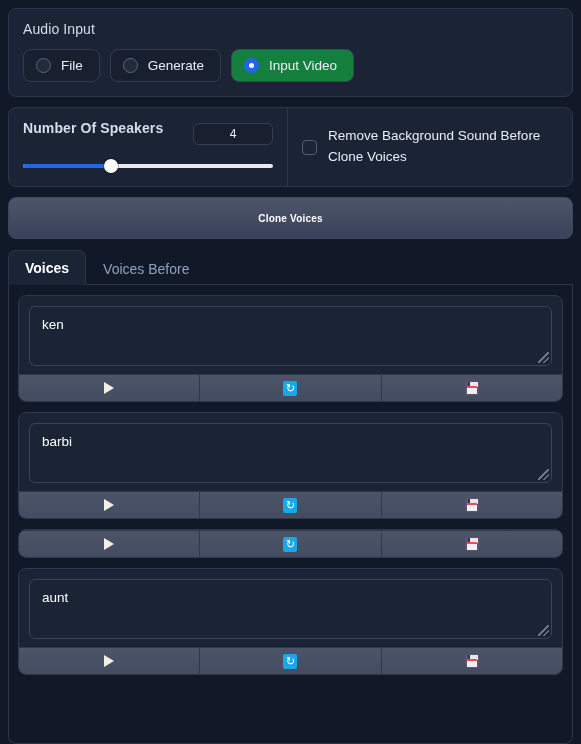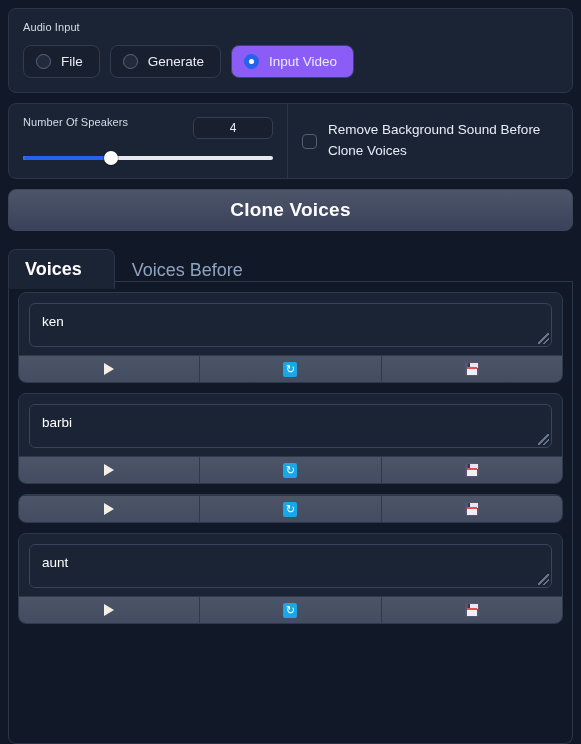--- a/index.html
+++ b/index.html
@@ -28,40 +28,40 @@
     border: 1px solid #2b3648;
     border-radius: 8px;
   }
 
   
   .audio-input {
     padding: 12px 14px 14px 14px;
   }
   .block-label {
     color: #d6dce8;
-    font-size: 11px;
+    font-size: 14px;
     margin-bottom: 12px;
     letter-spacing: .1px;
   }
   .radio-row {
     display: flex;
     gap: 10px;
   }
   .radio-chip {
     display: flex;
     align-items: flex-end;
     gap: 10px;
     background: #18202f;
     border: 1px solid #313c51;
     border-radius: 8px;
     padding: 8px 16px 8px 12px;
     cursor: pointer;
   }
   .radio-chip.active {
-    background: #8b5cf6;
+    background: #15803d;
     border-color: #3a465c;
   }
   .radio-dot {
     width: 15px; height: 15px;
     border-radius: 50%;
     border: 1px solid #5a6679;
     background: #222b3c;
     flex: none;
     position: relative;
   }
@@ -94,21 +94,21 @@
     flex: 0 0 279px;
     padding: 12px 14px 13px 14px;
     border-right: 1px solid #2b3648;
   }
   .speakers-head {
     display: flex;
     align-items: center;
     justify-content: space-between;
     margin-bottom: 11px;
   }
-  .speakers-head .block-label { margin-bottom: 12px; }
+  .speakers-head .block-label { margin-bottom: 12px; font-weight: bold; }
   .num-box {
     width: 80px;
     height: 22px;
     background: #18202f;
     border: 1px solid #333e53;
     border-radius: 6px;
     color: #e8edf6;
     font-size: 12px;
     display: flex;
     align-items: center;
@@ -163,21 +163,21 @@
     line-height: 1.55;
   }
 
   
   .clone-btn {
     height: 42px;
     border-radius: 8px;
     border: 1px solid #3c475c;
     background: linear-gradient(#4c5569, #39425a);
     color: #ffffff;
-    font-size: 19px;
+    font-size: 10px;
     font-weight: bold;
     display: flex;
     align-items: center;
     justify-content: center;
     cursor: pointer;
     letter-spacing: .2px;
   }
 
   
   .tabs-wrap {
@@ -186,29 +186,29 @@
     flex-direction: column;
     min-height: 0;
   }
   .tabbar {
     display: flex;
     align-items: flex-end;
     gap: 0;
     border-bottom: 1px solid #2b3648;
   }
   .tab {
-    padding: 9px 32px 8px 16px;
-    font-size: 18px;
+    padding: 9px 16px 8px 16px;
+    font-size: 14px;
     color: #8fa3bf;
     cursor: pointer;
     border: 1px solid transparent;
     border-bottom: none;
     border-radius: 8px 8px 0 0;
     position: relative;
-    top: 8px;
+    top: 1px;
   }
   .tab.active {
     color: #ffffff;
     font-weight: bold;
     background: #1b2435;
     border-color: #2b3648;
     border-bottom: 1px solid #1b2435;
   }
   .tab-body {
     flex: 1;
@@ -225,21 +225,21 @@
   
   .voice-card {
     background: #1b2435;
     border: 1px solid #2e394b;
     border-radius: 8px;
     overflow: hidden;
     flex: none;
   }
   .voice-text {
     margin: 10px 10px 8px 10px;
-    height: 44px;
+    height: 60px;
     background: #1b2435;
     border: 1px solid #39445a;
     border-radius: 6px;
     color: #ffffff;
     font-size: 13.5px;
     padding: 10px 12px;
     position: relative;
     cursor: text;
   }
   .resize-grip {

